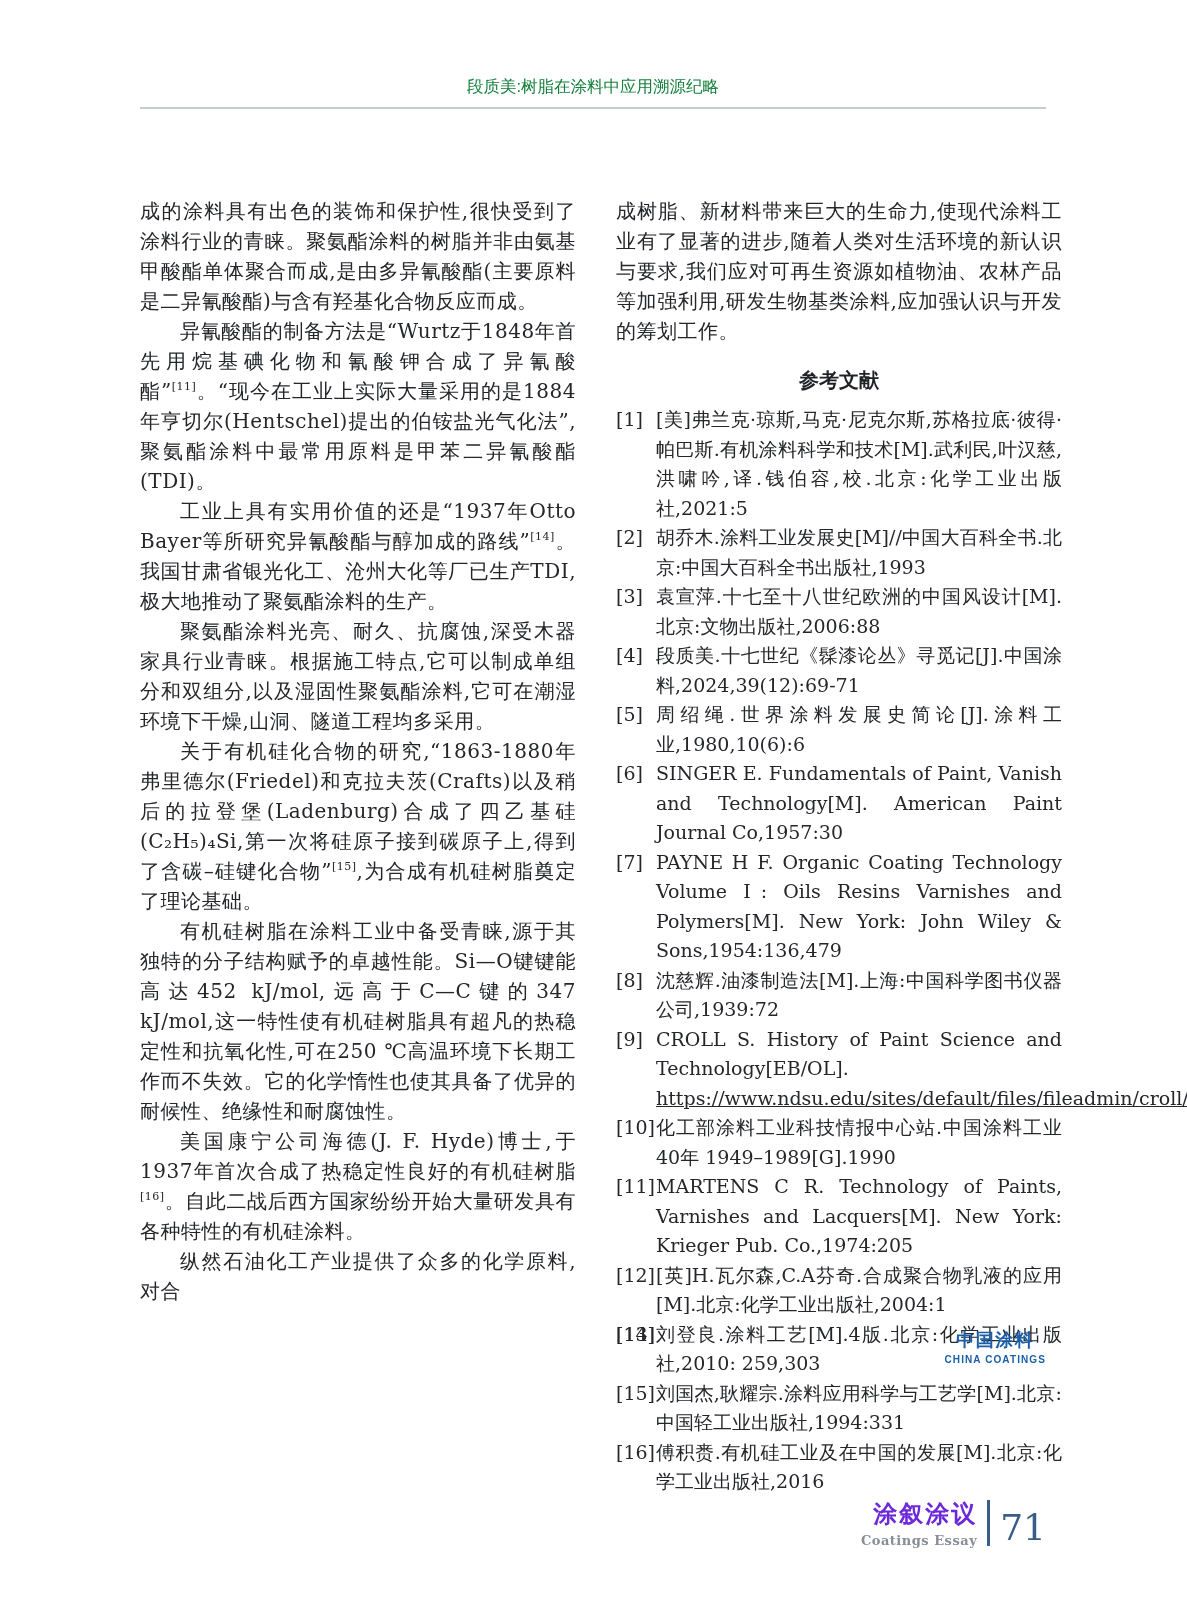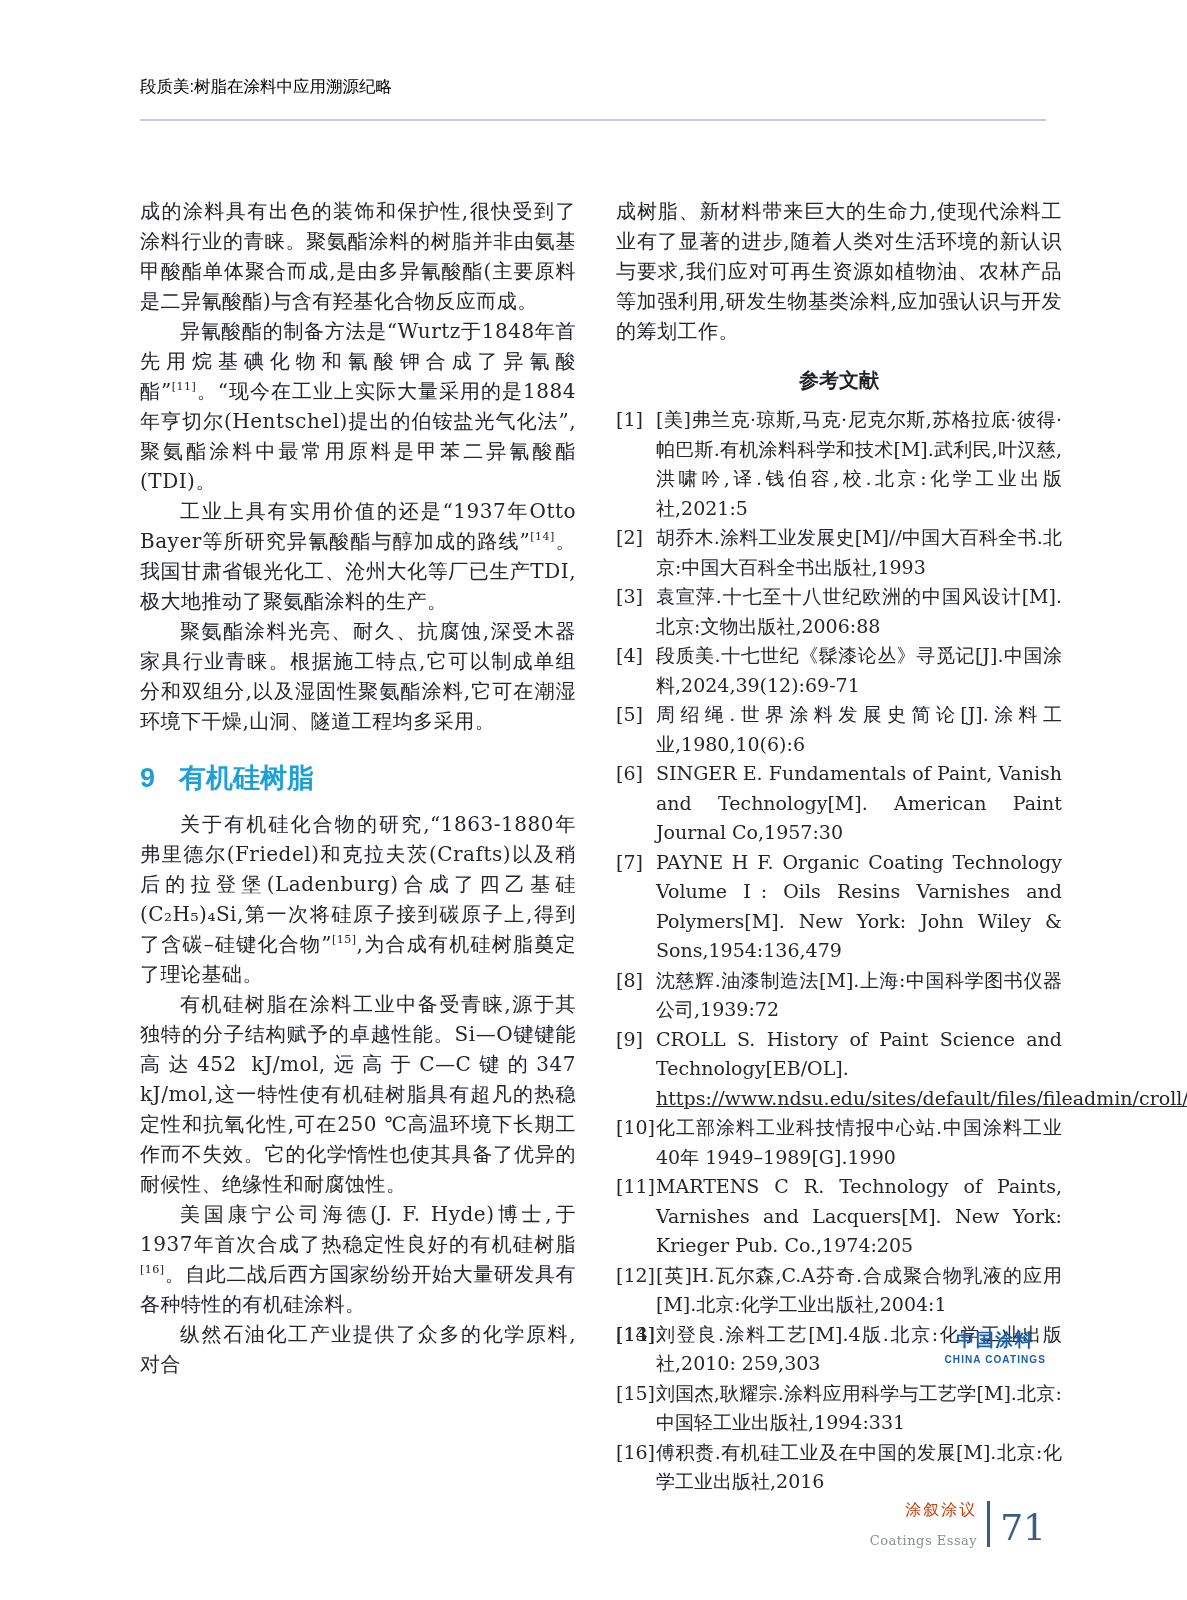--- a/index.html
+++ b/index.html
@@ -11,25 +11,25 @@
     background: #ffffff;
     font-family: "DejaVu Serif", "Liberation Serif", serif;
     color: #24262a;
     overflow: hidden;
   }
   .header {
     position: absolute;
     left: 140px;
     top: 76px;
     width: 906px;
-    text-align: left;
+    text-align: center;
     font-family: "Liberation Sans", sans-serif;
     font-size: 16.5px;
-    color: #000000;
-    padding-bottom: 21px;
+    color: #15803d;
+    padding-bottom: 9px;
     border-bottom: 2px solid #c6ccd1;
   }
   .left-column {
     position: absolute;
     left: 140px;
     top: 196px;
     width: 436px;
   }
   .right-column {
     position: absolute;
@@ -104,31 +104,32 @@
   .footer {
     position: absolute;
     right: 141px;
     bottom: 52px;
     display: flex;
     align-items: center;
   }
   .footer-titles { text-align: right; padding-right: 10px; }
   .footer-cn {
     font-family: "Liberation Sans", sans-serif;
-    font-weight: normal;
-    font-size: 16px;
+    font-weight: bold;
+    font-size: 24px;
     letter-spacing: 2px;
-    color: #c2410c;
+    color: #6d28d9;
   }
   .footer-en {
     font-family: "DejaVu Serif", serif;
     font-size: 13px;
     color: #878e96;
-    margin-top: 12px;
+    margin-top: 3px;
     letter-spacing: 0.5px;
+    font-weight: bold;
   }
   .footer-bar { width: 3px; height: 46px; background: #3a5d87; }
   .footer-page {
     font-family: "DejaVu Serif", serif;
     font-size: 36px;
     color: #3a5d87;
     padding-left: 10px;
     padding-top: 8px;
   }
 </style>
@@ -139,21 +140,20 @@
 
   <div class="header">
     <span>段质美:树脂在涂料中应用溯源纪略</span>
   </div>
 
   <div class="left-column">
       <p class="para"><span>成的涂料具有出色的装饰和保护性,很快受到了涂料行业的青睐。聚氨酯涂料的树脂并非由氨基甲酸酯单体聚合而成,是由多异氰酸酯(主要原料是二异氰酸酯)与含有羟基化合物反应而成。</span></p>
       <p class="para indent"><span>异氰酸酯的制备方法是“Wurtz于1848年首先用烷基碘化物和氰酸钾合成了异氰酸酯”</span><sup>[11]</sup><span>。“现今在工业上实际大量采用的是1884年亨切尔(Hentschel)提出的伯铵盐光气化法”,聚氨酯涂料中最常用原料是甲苯二异氰酸酯(TDI)。</span></p>
       <p class="para indent"><span>工业上具有实用价值的还是“1937年Otto Bayer等所研究异氰酸酯与醇加成的路线”</span><sup>[14]</sup><span>。我国甘肃省银光化工、沧州大化等厂已生产TDI,极大地推动了聚氨酯涂料的生产。</span></p>
       <p class="para indent"><span>聚氨酯涂料光亮、耐久、抗腐蚀,深受木器家具行业青睐。根据施工特点,它可以制成单组分和双组分,以及湿固性聚氨酯涂料,它可在潮湿环境下干燥,山洞、隧道工程均多采用。</span></p>
-      <h2 class="section-heading"><span class="sec-num">9</span><span class="sec-title">有机硅树脂</span></h2>
       <p class="para indent"><span>关于有机硅化合物的研究,“1863-1880年弗里德尔(Friedel)和克拉夫茨(Crafts)以及稍后的拉登堡(Ladenburg)合成了四乙基硅(C₂H₅)₄Si,第一次将硅原子接到碳原子上,得到了含碳–硅键化合物”</span><sup>[15]</sup><span>,为合成有机硅树脂奠定了理论基础。</span></p>
       <p class="para indent"><span>有机硅树脂在涂料工业中备受青睐,源于其独特的分子结构赋予的卓越性能。Si—O键键能高达452 kJ/mol,远高于C—C键的347 kJ/mol,这一特性使有机硅树脂具有超凡的热稳定性和抗氧化性,可在250 ℃高温环境下长期工作而不失效。它的化学惰性也使其具备了优异的耐候性、绝缘性和耐腐蚀性。</span></p>
       <p class="para indent"><span>美国康宁公司海德(J. F. Hyde)博士,于1937年首次合成了热稳定性良好的有机硅树脂</span><sup>[16]</sup><span>。自此二战后西方国家纷纷开始大量研发具有各种特性的有机硅涂料。</span></p>
       <p class="para indent"><span>纵然石油化工产业提供了众多的化学原料,对合</span></p>
     </div>
 
   <div class="right-column">
     <p class="para"><span>成树脂、新材料带来巨大的生命力,使现代涂料工业有了显著的进步,随着人类对生活环境的新认识与要求,我们应对可再生资源如植物油、农林产品等加强利用,研发生物基类涂料,应加强认识与开发的筹划工作。</span></p>
     <div class="refs-title">参考文献</div>
     <div>

